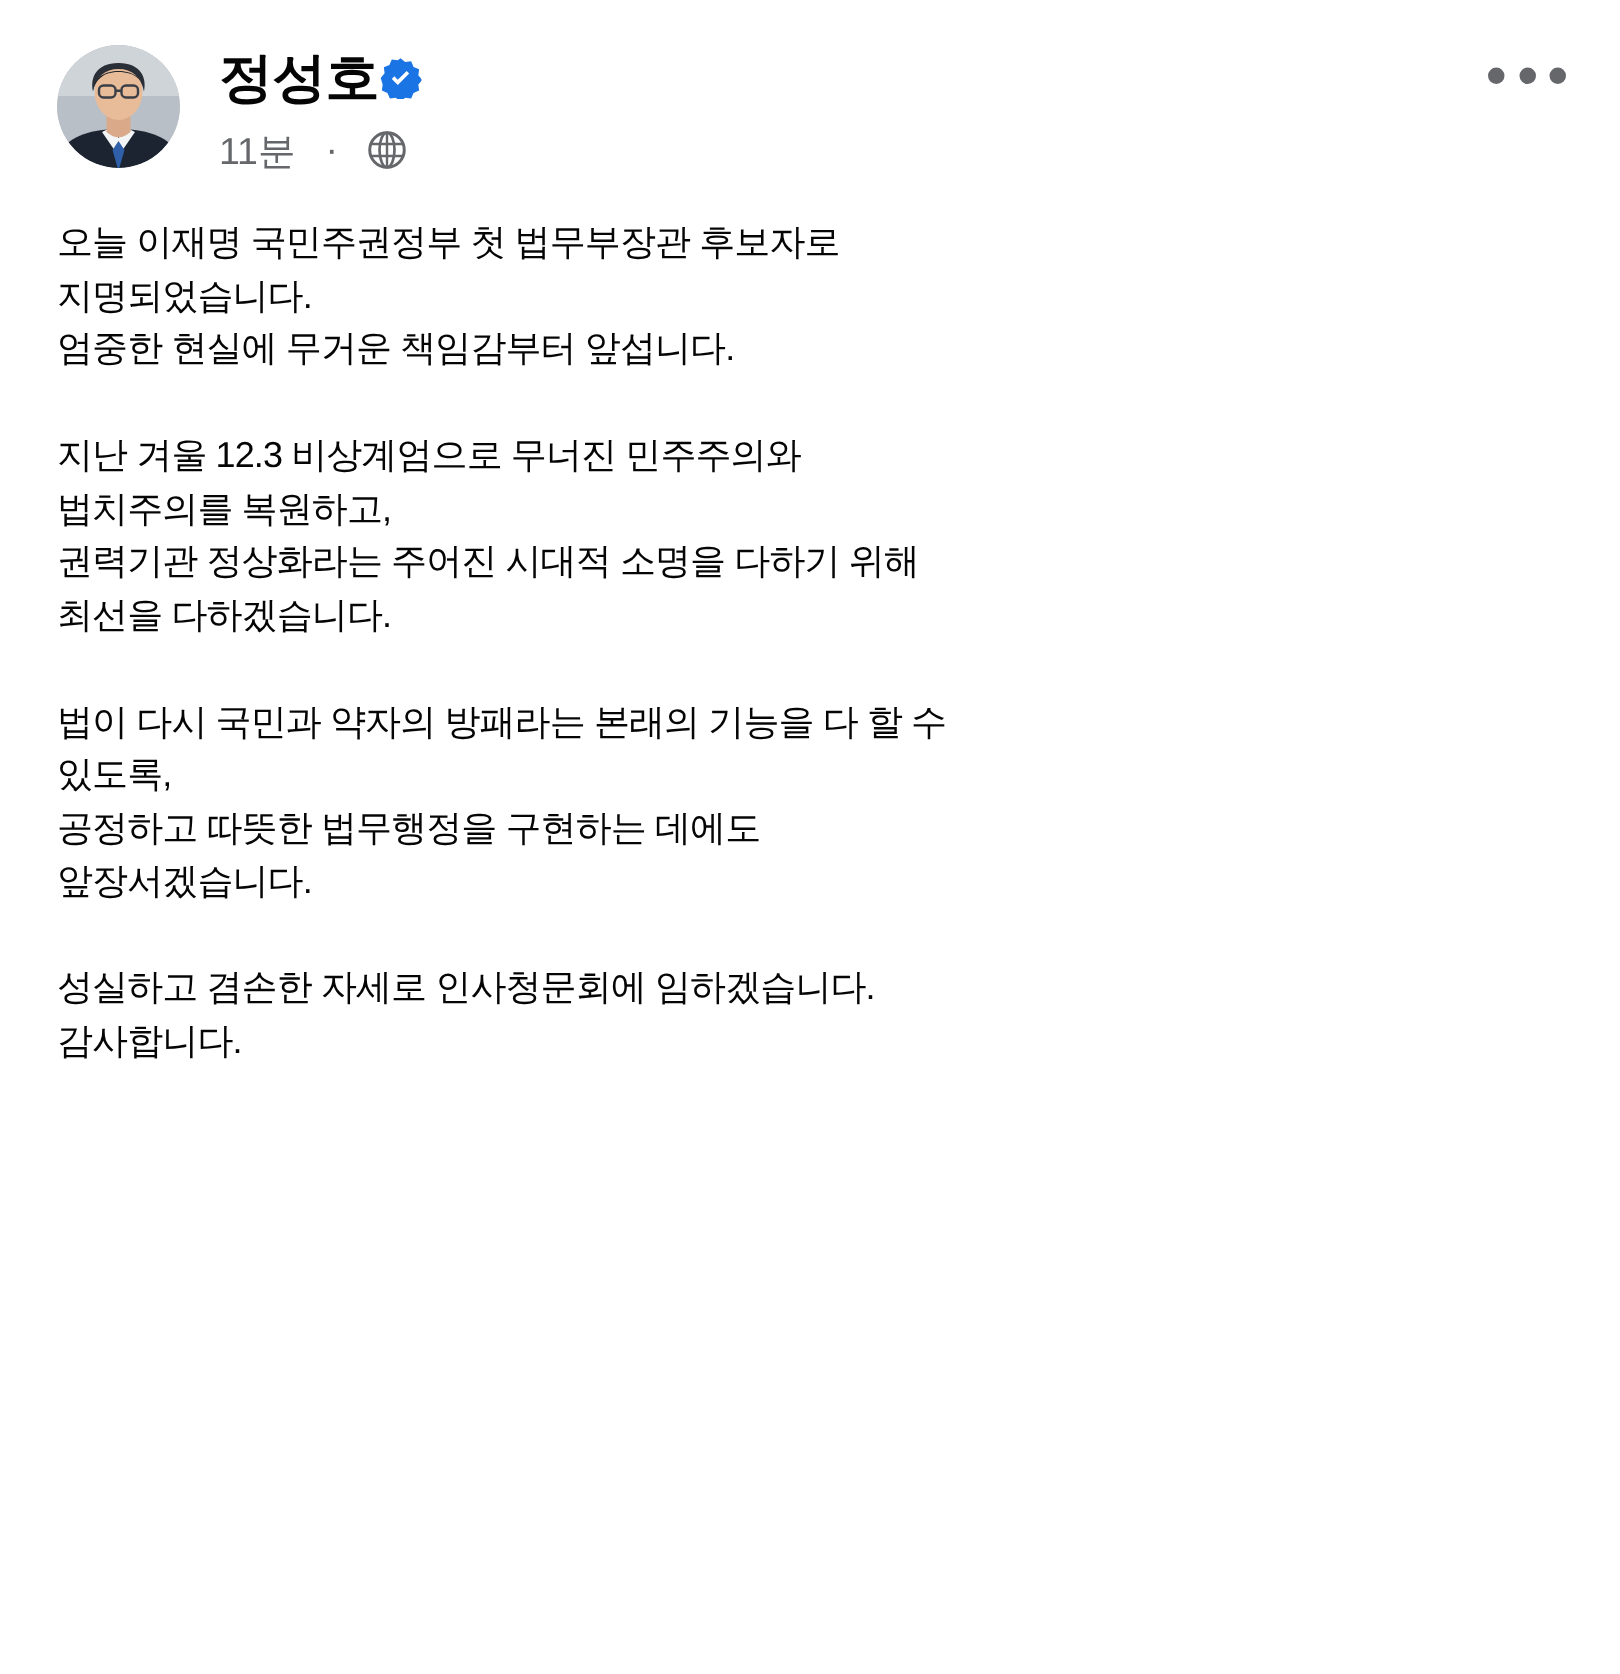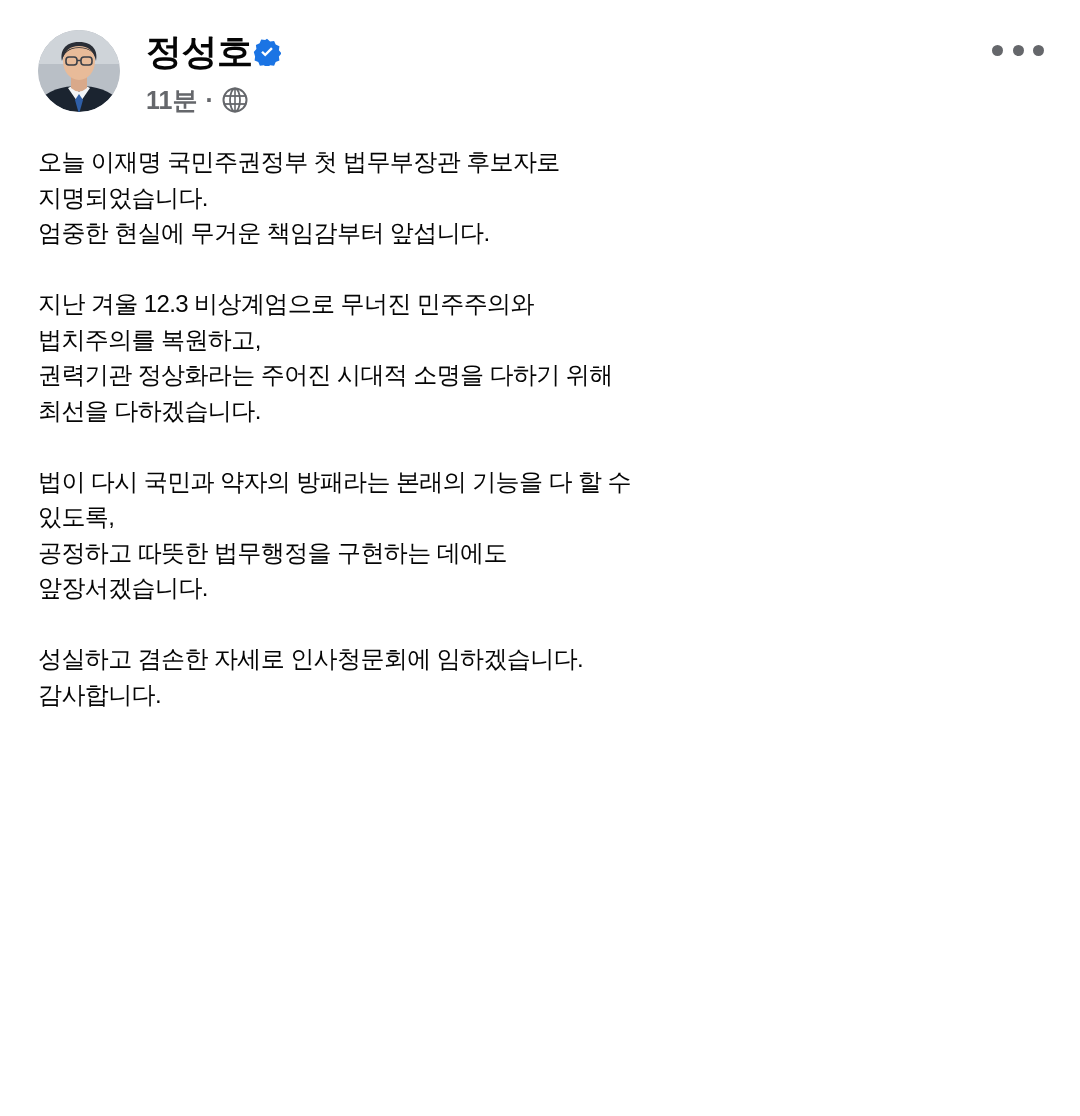--- a/index.html
+++ b/index.html
@@ -70,25 +70,24 @@
     width: 28px;
     height: 28px;
     display: inline-block;
     flex: 0 0 28px;
   }
   .verified svg { display: block; width: 100%; height: 100%; }
 
   .meta-row {
     display: flex;
     align-items: center;
-    gap: 8px;
+    gap: 20px;
     margin-top: 12px;
     color: #65676b;
     font-size: 25px;
-    font-weight: bold;
   }
   .meta-time { color: #65676b; font-size: 25px; }
   .meta-dot { color: #65676b; font-size: 25px; line-height: 1; }
   .globe-icon {
     width: 26px;
     height: 26px;
     display: inline-block;
     flex: 0 0 26px;
   }
   .globe-icon svg { display: block; width: 100%; height: 100%; }

